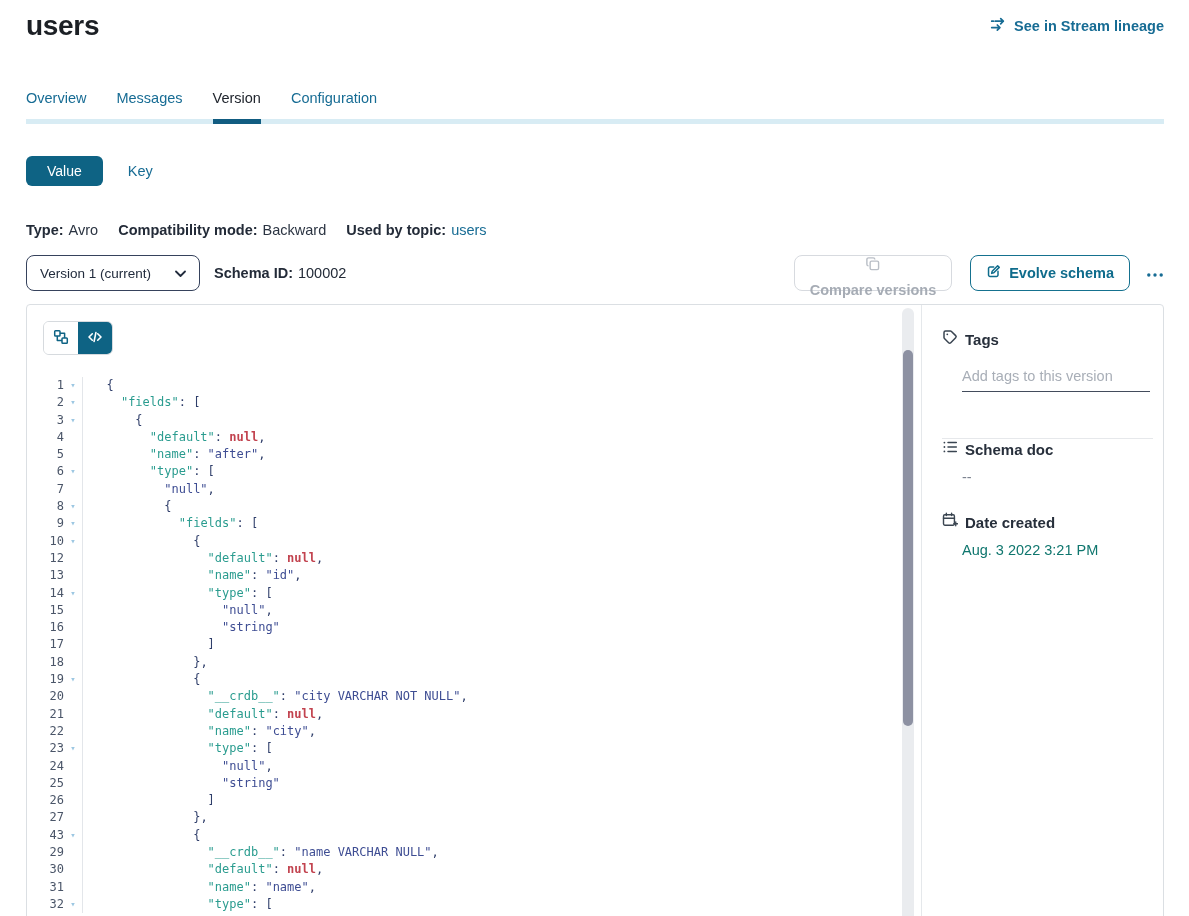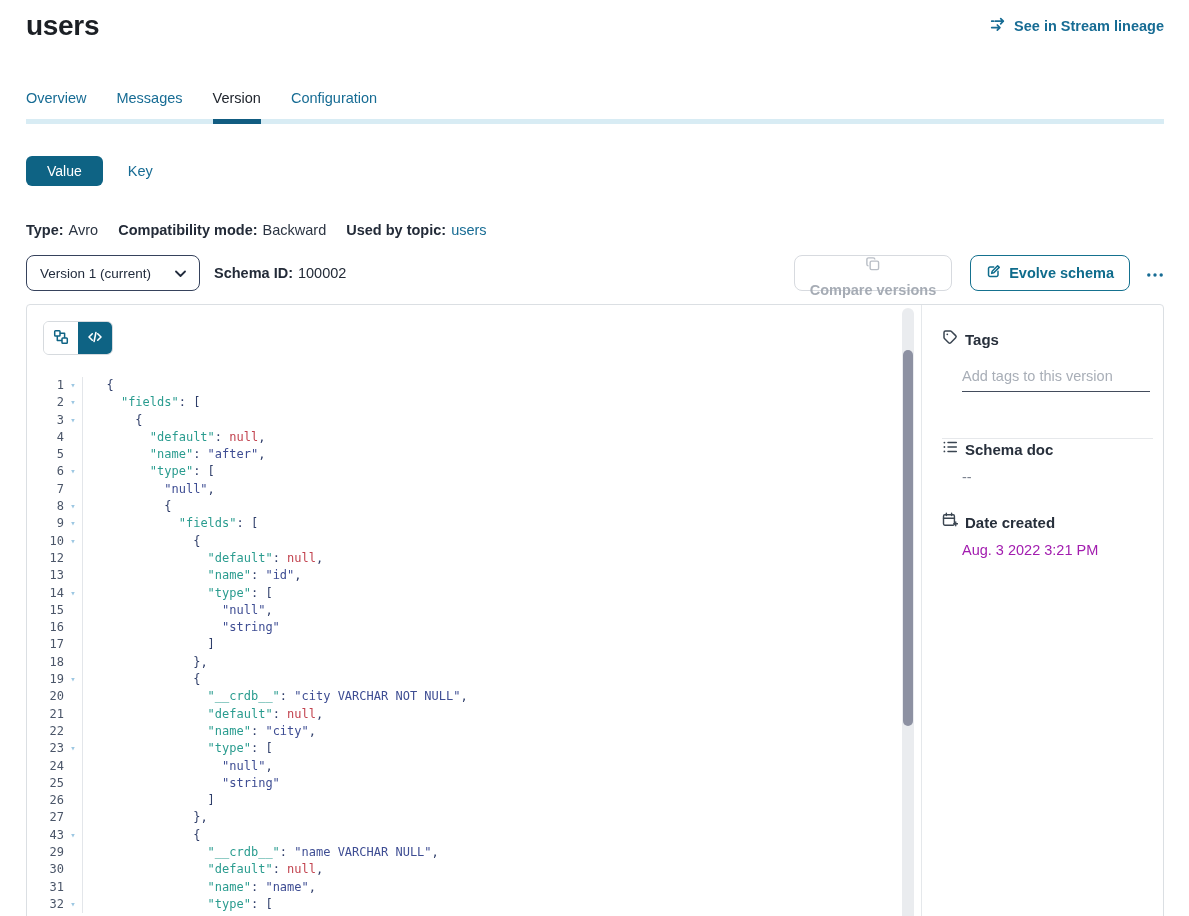--- a/index.html
+++ b/index.html
@@ -69,40 +69,40 @@
   .tbtn.active{background:var(--fill);color:#fff;}
 
   .code{margin-top:22px;font-family:"DejaVu Sans Mono", monospace;font-size:12px;
     line-height:17.3px;}
   .cm-line{display:flex;}
   .ln{width:21px;text-align:right;color:#4A5568;flex:none;}
   .fold{width:18px;text-align:center;color:#9CC7E2;font-size:9px;flex:none;}
   .line-body{border-left:1px solid #E3E6EA;padding-left:9px;white-space:pre;flex:1;color:var(--code-punc);}
   .tok-k{color:var(--code-key);}
   .tok-s{color:var(--code-str);}
-  .tok-u{color:var(--code-null);}
+  .tok-u{color:var(--code-null);font-weight:bold;}
   .tok-p{color:var(--code-punc);}
 
   .sb-track{position:absolute;top:3px;bottom:0;right:7px;width:12px;background:#EAECEF;
     border-radius:8px;}
   .sb-thumb{position:absolute;top:42px;height:376px;left:1px;right:1px;background:#8D91A2;
     border-radius:6px;}
 
   
   .sidebar{flex:1;border-left:1px solid #E5E8EB;padding:24px 10px 0 20px;}
   .side-heading{display:flex;align-items:center;gap:7px;color:#3A4551;}
   .side-heading h3{font-size:15px;font-weight:700;color:#272F3B;}
   .tags-input{display:block;margin:19px 0 0 20px;width:188px;border:none;
     border-bottom:1.5px solid #434C5C;font-size:14.5px;padding:0 0 7px 0;outline:none;
     font-family:inherit;color:#2B3442;}
   .tags-input::placeholder{color:#A8AEB7;}
   .side-divider{height:1px;background:#E6E8EB;margin-top:46px;}
   .side-heading.mt{}
   .side-heading.mt2{margin-top:27px;}
-  .side-value{margin:10px 0 0 20px;font-size:14.5px;color:#a21caf;}
+  .side-value{margin:10px 0 0 20px;font-size:14.5px;color:#0f766e;}
   .side-value.dim{color:#7D8490;}
   svg{flex:none;}
 </style>
 </head>
 <body>
 
 <div class="page">
 
   <div class="header-row">
     <h1>users</h1>

